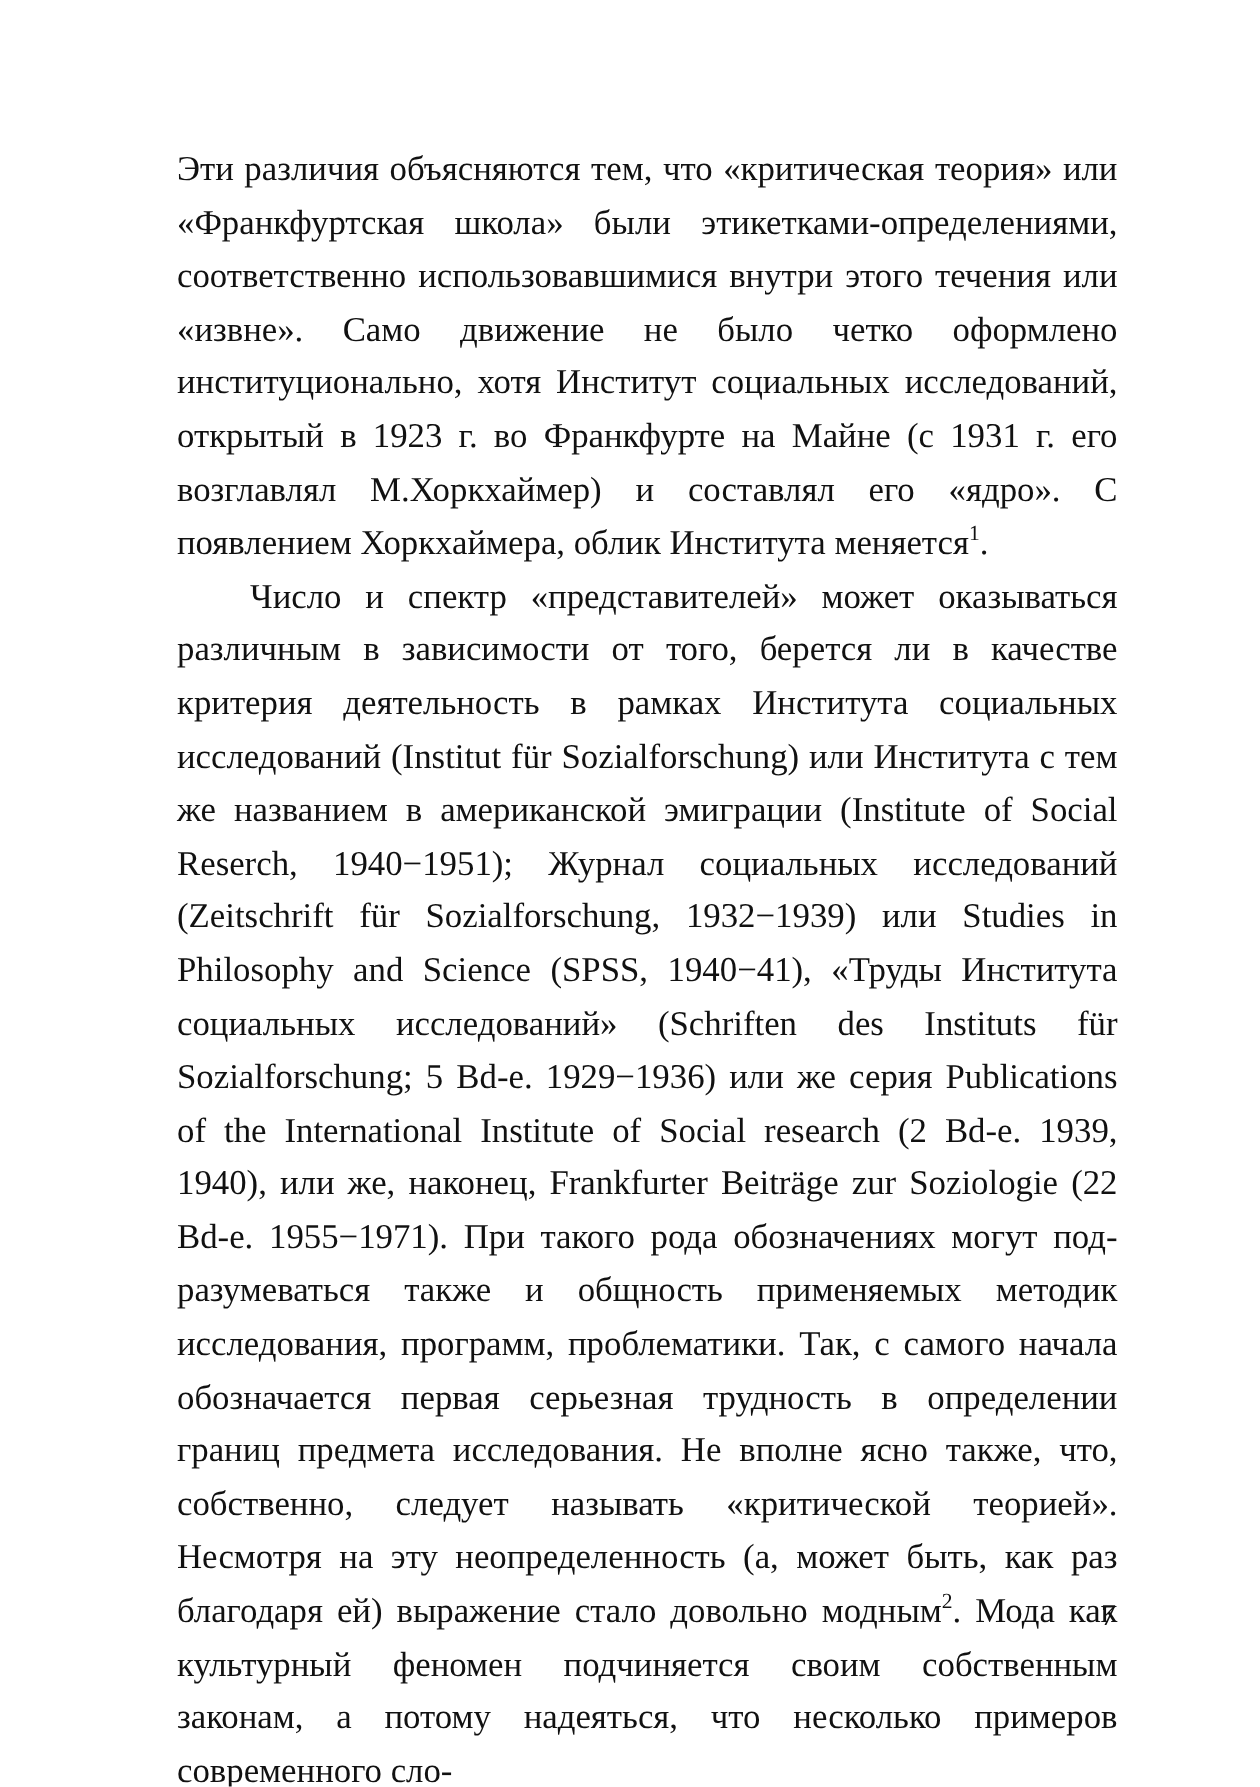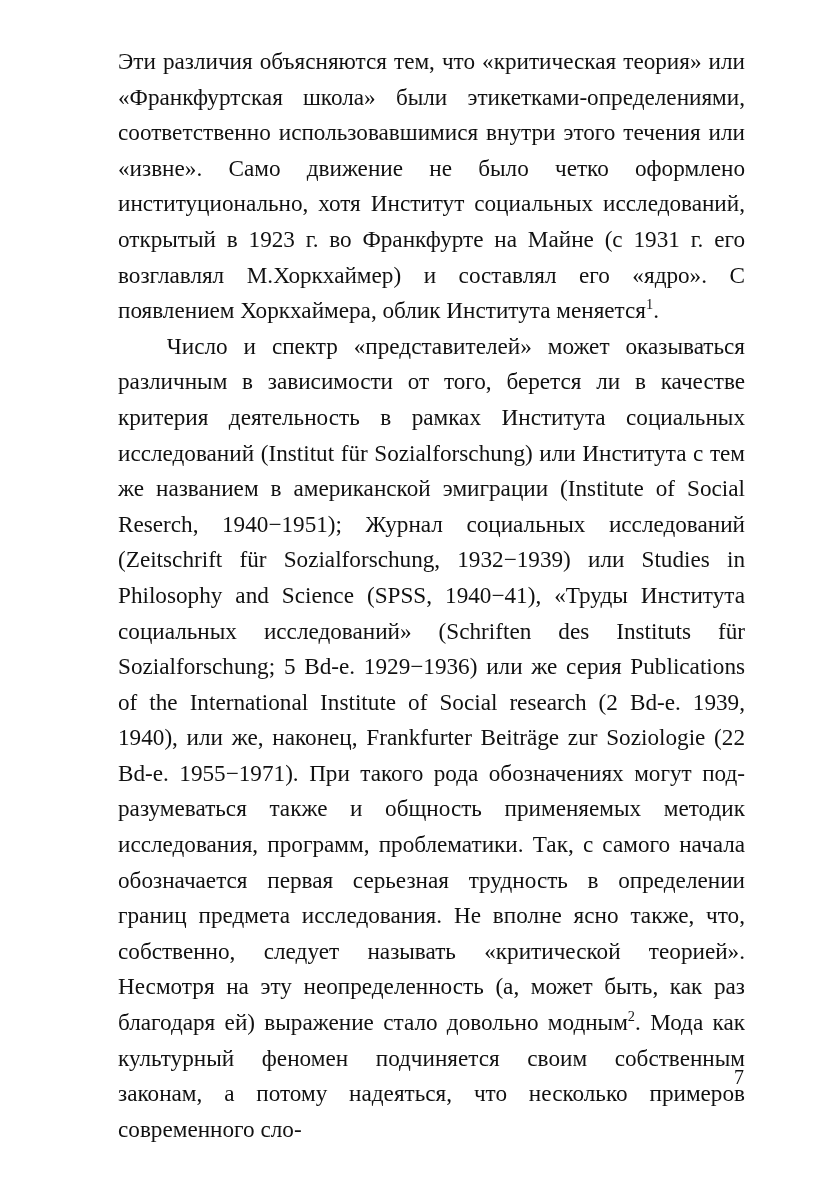--- a/index.html
+++ b/index.html
@@ -15,21 +15,21 @@
     position: relative;
     overflow: hidden;
   }
   .page {
     position: absolute;
     top: 0;
     left: 0;
     width: 840px;
     height: 1191px;
     box-sizing: border-box;
-    padding: 44px 95px 60px 118px;
+    padding: 96px 95px 60px 118px;
   }
   .body-text {
     font-size: 23.2px;
     line-height: 35.6px;
     text-align: justify;
     text-justify: inter-word;
     hyphens: manual;
   }
   .para {
     margin: 0;

